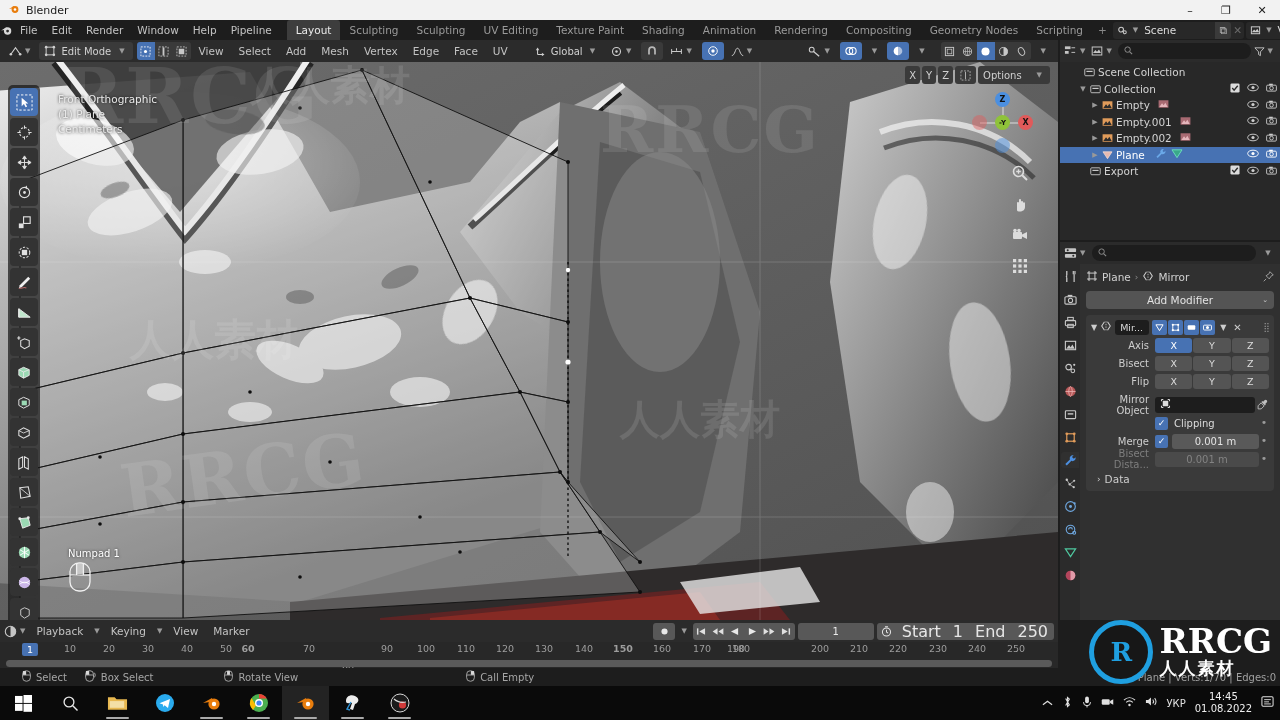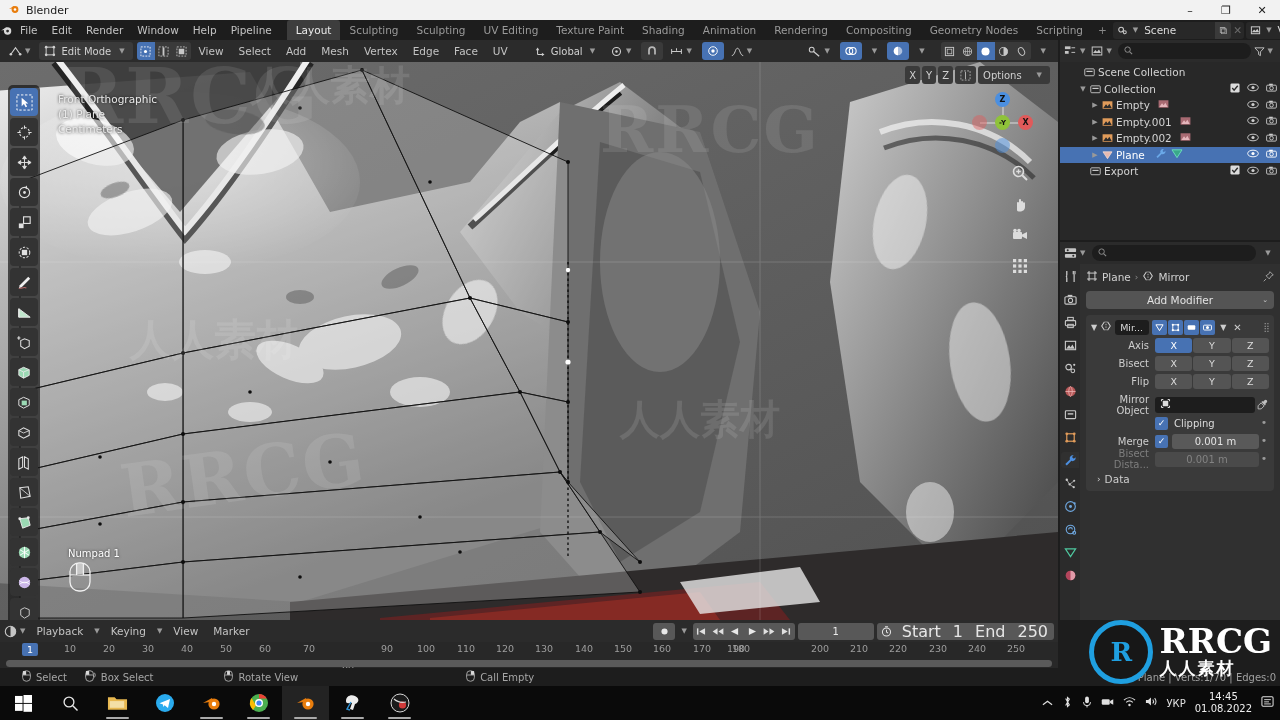--- a/index.html
+++ b/index.html
@@ -1382,30 +1382,30 @@
       </div>
     </div>
 
     <div class="tl-ruler">
       <div class="tl-cur">1</div>
       <div class="tl-tick" style="left:70px;">10</div>
       <div class="tl-tick" style="left:109px;">20</div>
       <div class="tl-tick" style="left:148px;">30</div>
       <div class="tl-tick" style="left:187px;">40</div>
       <div class="tl-tick" style="left:226px;">50</div>
-      <div class="tl-tick" style="left:265px;">60</div>
+      <div class="tl-tick" style="left:248px;font-weight:bold;">60</div>
       <div class="tl-tick" style="left:309px;">70</div>
       <div class="tl-tick" style="left:348px;margin-top:18px;">80</div>
       <div class="tl-tick" style="left:387px;">90</div>
       <div class="tl-tick" style="left:426px;">100</div>
       <div class="tl-tick" style="left:466px;">110</div>
       <div class="tl-tick" style="left:505px;">120</div>
       <div class="tl-tick" style="left:544px;">130</div>
       <div class="tl-tick" style="left:584px;">140</div>
-      <div class="tl-tick" style="left:623px;">150</div>
+      <div class="tl-tick" style="left:623px;font-weight:bold;">150</div>
       <div class="tl-tick" style="left:662px;">160</div>
       <div class="tl-tick" style="left:702px;">170</div>
       <div class="tl-tick" style="left:741px;">180</div>
       <div class="tl-tick" style="left:736px;">190</div>
       <div class="tl-tick" style="left:820px;">200</div>
       <div class="tl-tick" style="left:859px;">210</div>
       <div class="tl-tick" style="left:898px;">220</div>
       <div class="tl-tick" style="left:938px;">230</div>
       <div class="tl-tick" style="left:977px;">240</div>
       <div class="tl-tick" style="left:1016px;">250</div>

